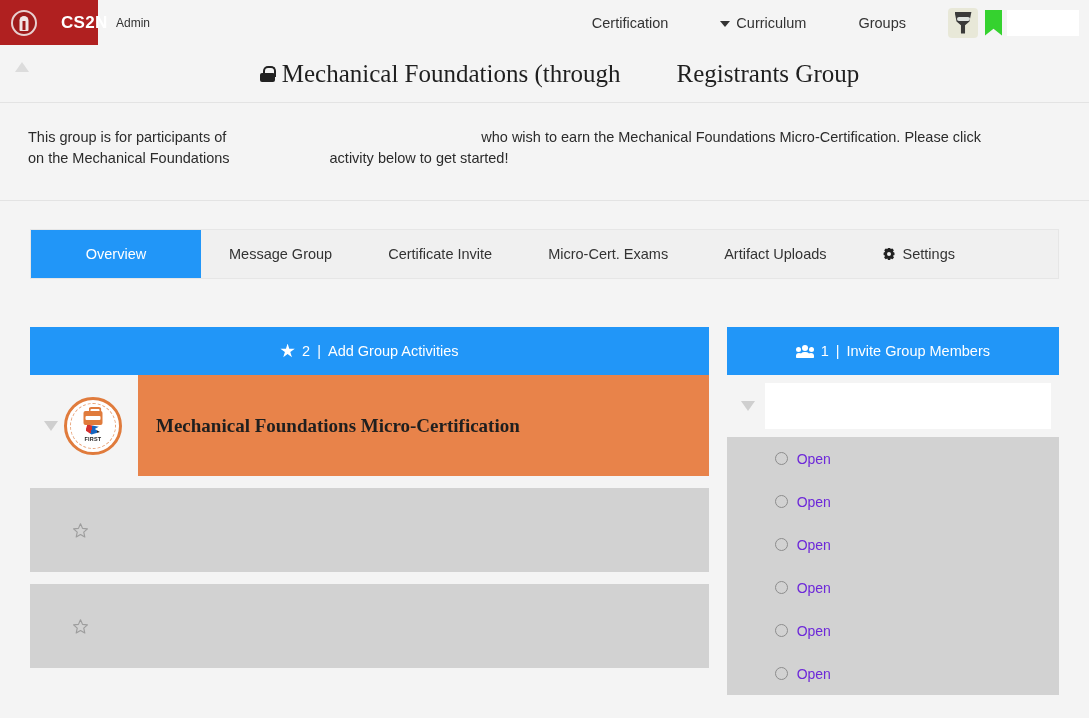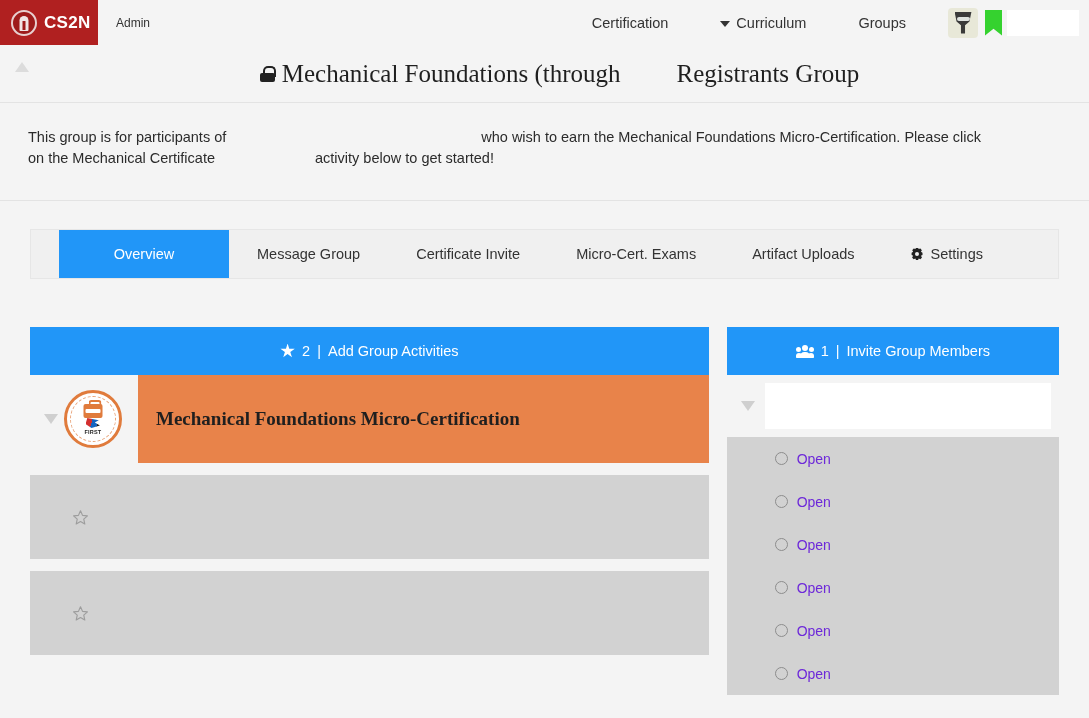--- a/index.html
+++ b/index.html
@@ -16,21 +16,21 @@
     height: 45px;
     background: #f4f4f4;
     display: flex;
     align-items: stretch;
   }
   .brand {
     width: 98px;
     background: #b02020;
     display: flex;
     align-items: center;
-    gap: 7px;
+    gap: 24px;
     padding-left: 11px;
   }
   .brand-seal {
     width: 26px; height: 26px;
     border-radius: 50%;
     background: #9e1b1b;
     border: 2px solid #e8cfcf;
     position: relative;
     flex: none;
   }
@@ -195,21 +195,20 @@
   .redact-a { width: 255px; }
   .redact-b { width: 100px; }
 
   
   .tabs-outer { padding: 28px 30px 0 30px; }
   .tabs {
     display: flex;
     background: #f0f0f0;
     height: 50px;
     border: 1px solid #e6e6e6;
-    padding-left: 28px;
   }
   .tab {
     display: flex;
     align-items: center;
     justify-content: center;
     padding: 0 28px;
     font-size: 14.5px;
     color: #333;
     white-space: nowrap;
     cursor: pointer;
@@ -279,21 +278,21 @@
   .people-icon .h1 { width: 6px; height: 6px; left: 6px;  top: 0; }
   .people-icon .h2 { width: 5px; height: 5px; left: 0px;  top: 2px; }
   .people-icon .h3 { width: 5px; height: 5px; right: 0px; top: 2px; }
   .people-icon .b1 { width: 10px; height: 6px; left: 4px; bottom: 0; border-radius: 5px 5px 2px 2px; }
   .people-icon .b2 { width: 6px;  height: 5px; left: 0;   bottom: 0; border-radius: 4px 4px 1px 1px; }
   .people-icon .b3 { width: 6px;  height: 5px; right: 0;  bottom: 0; border-radius: 4px 4px 1px 1px; }
 
   
   .activity-row {
     display: flex;
-    height: 88px;
+    height: 101px;
     background: #f4f4f4;
   }
   .activity-left {
     width: 108px;
     display: flex;
     align-items: center;
     gap: 6px;
     padding-left: 14px;
     background: #f4f4f4;
   }
@@ -463,21 +462,21 @@
     <span class="lock-icon"></span>
     <span class="title-text">Mechanical Foundations (through</span>
     <span class="title-gap"></span>
     <span class="title-text">Registrants Group</span>
   </div>
 </div>
 
 <div class="desc">
   <p>
     <span>This group is for participants of</span><span class="redact redact-a"></span><span>who wish to earn the Mechanical Foundations Micro-Certification. Please click on the</span>
-    <span>Mechanical Certificate</span><span class="redact redact-b"></span><span>activity below to get started!</span>
+    <span>Mechanical Foundations</span><span class="redact redact-b"></span><span>activity below to get started!</span>
   </p>
 </div>
 
 <div class="tabs-outer">
   <div class="tabs">
     <div class="tab active">
       <span>Overview</span>
     </div>
     <div class="tab">
       <span>Message Group</span>

